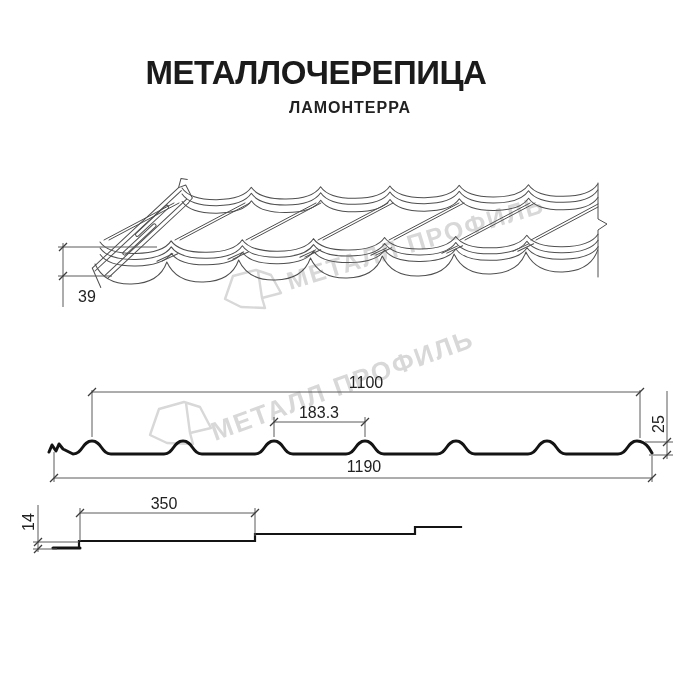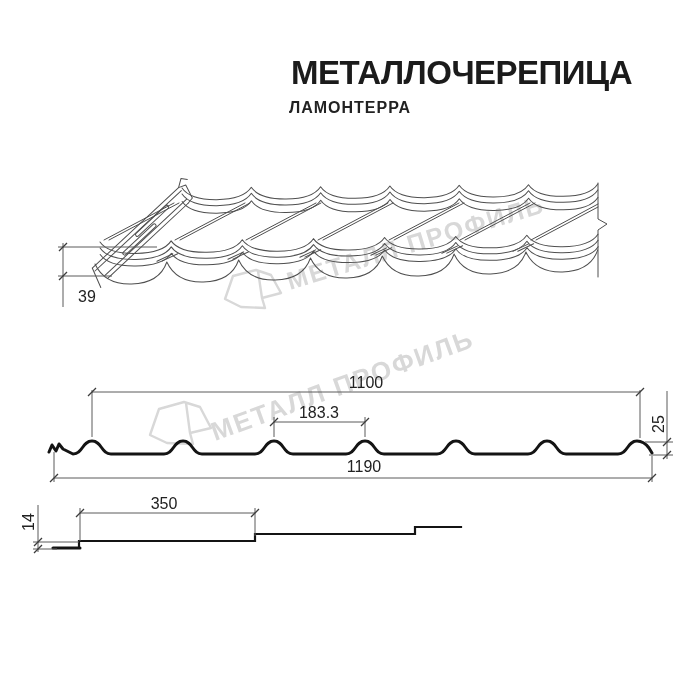--- a/index.html
+++ b/index.html
@@ -1,18 +1,18 @@
 <!DOCTYPE html>
 <html><head>
 <meta charset="utf-8">
 <style>
   html,body{margin:0;padding:0;background:#fff;}
   .page{position:relative;width:700px;height:700px;background:#fff;overflow:hidden;
         font-family:"Liberation Sans",sans-serif;}
-  .title{position:absolute;top:54px;left:0;width:632px;text-align:right;
+  .title{position:absolute;top:54px;left:0;width:632px;text-align:center;
          font-size:33px;font-weight:800;letter-spacing:-.5px;color:#1b1b1b;}
   .subtitle{position:absolute;top:99px;left:0;width:700px;text-align:center;
          font-size:16px;font-weight:600;letter-spacing:1px;color:#222;}
   svg{position:absolute;top:0;left:0;}
   .sketch{stroke:#4f4f4f;stroke-width:1;fill:none;stroke-linecap:round;stroke-linejoin:round;}
   .profile{stroke:#141414;stroke-width:3;fill:none;stroke-linecap:round;stroke-linejoin:round;}
   .profile2{stroke:#141414;stroke-width:2.2;fill:none;stroke-linecap:square;}
   .dim{stroke:#5a5a5a;stroke-width:1;fill:none;}
   .tick{stroke:#3c3c3c;stroke-width:1.3;}
   .dim-text{font-family:"Liberation Sans",sans-serif;font-size:16px;fill:#222;}

